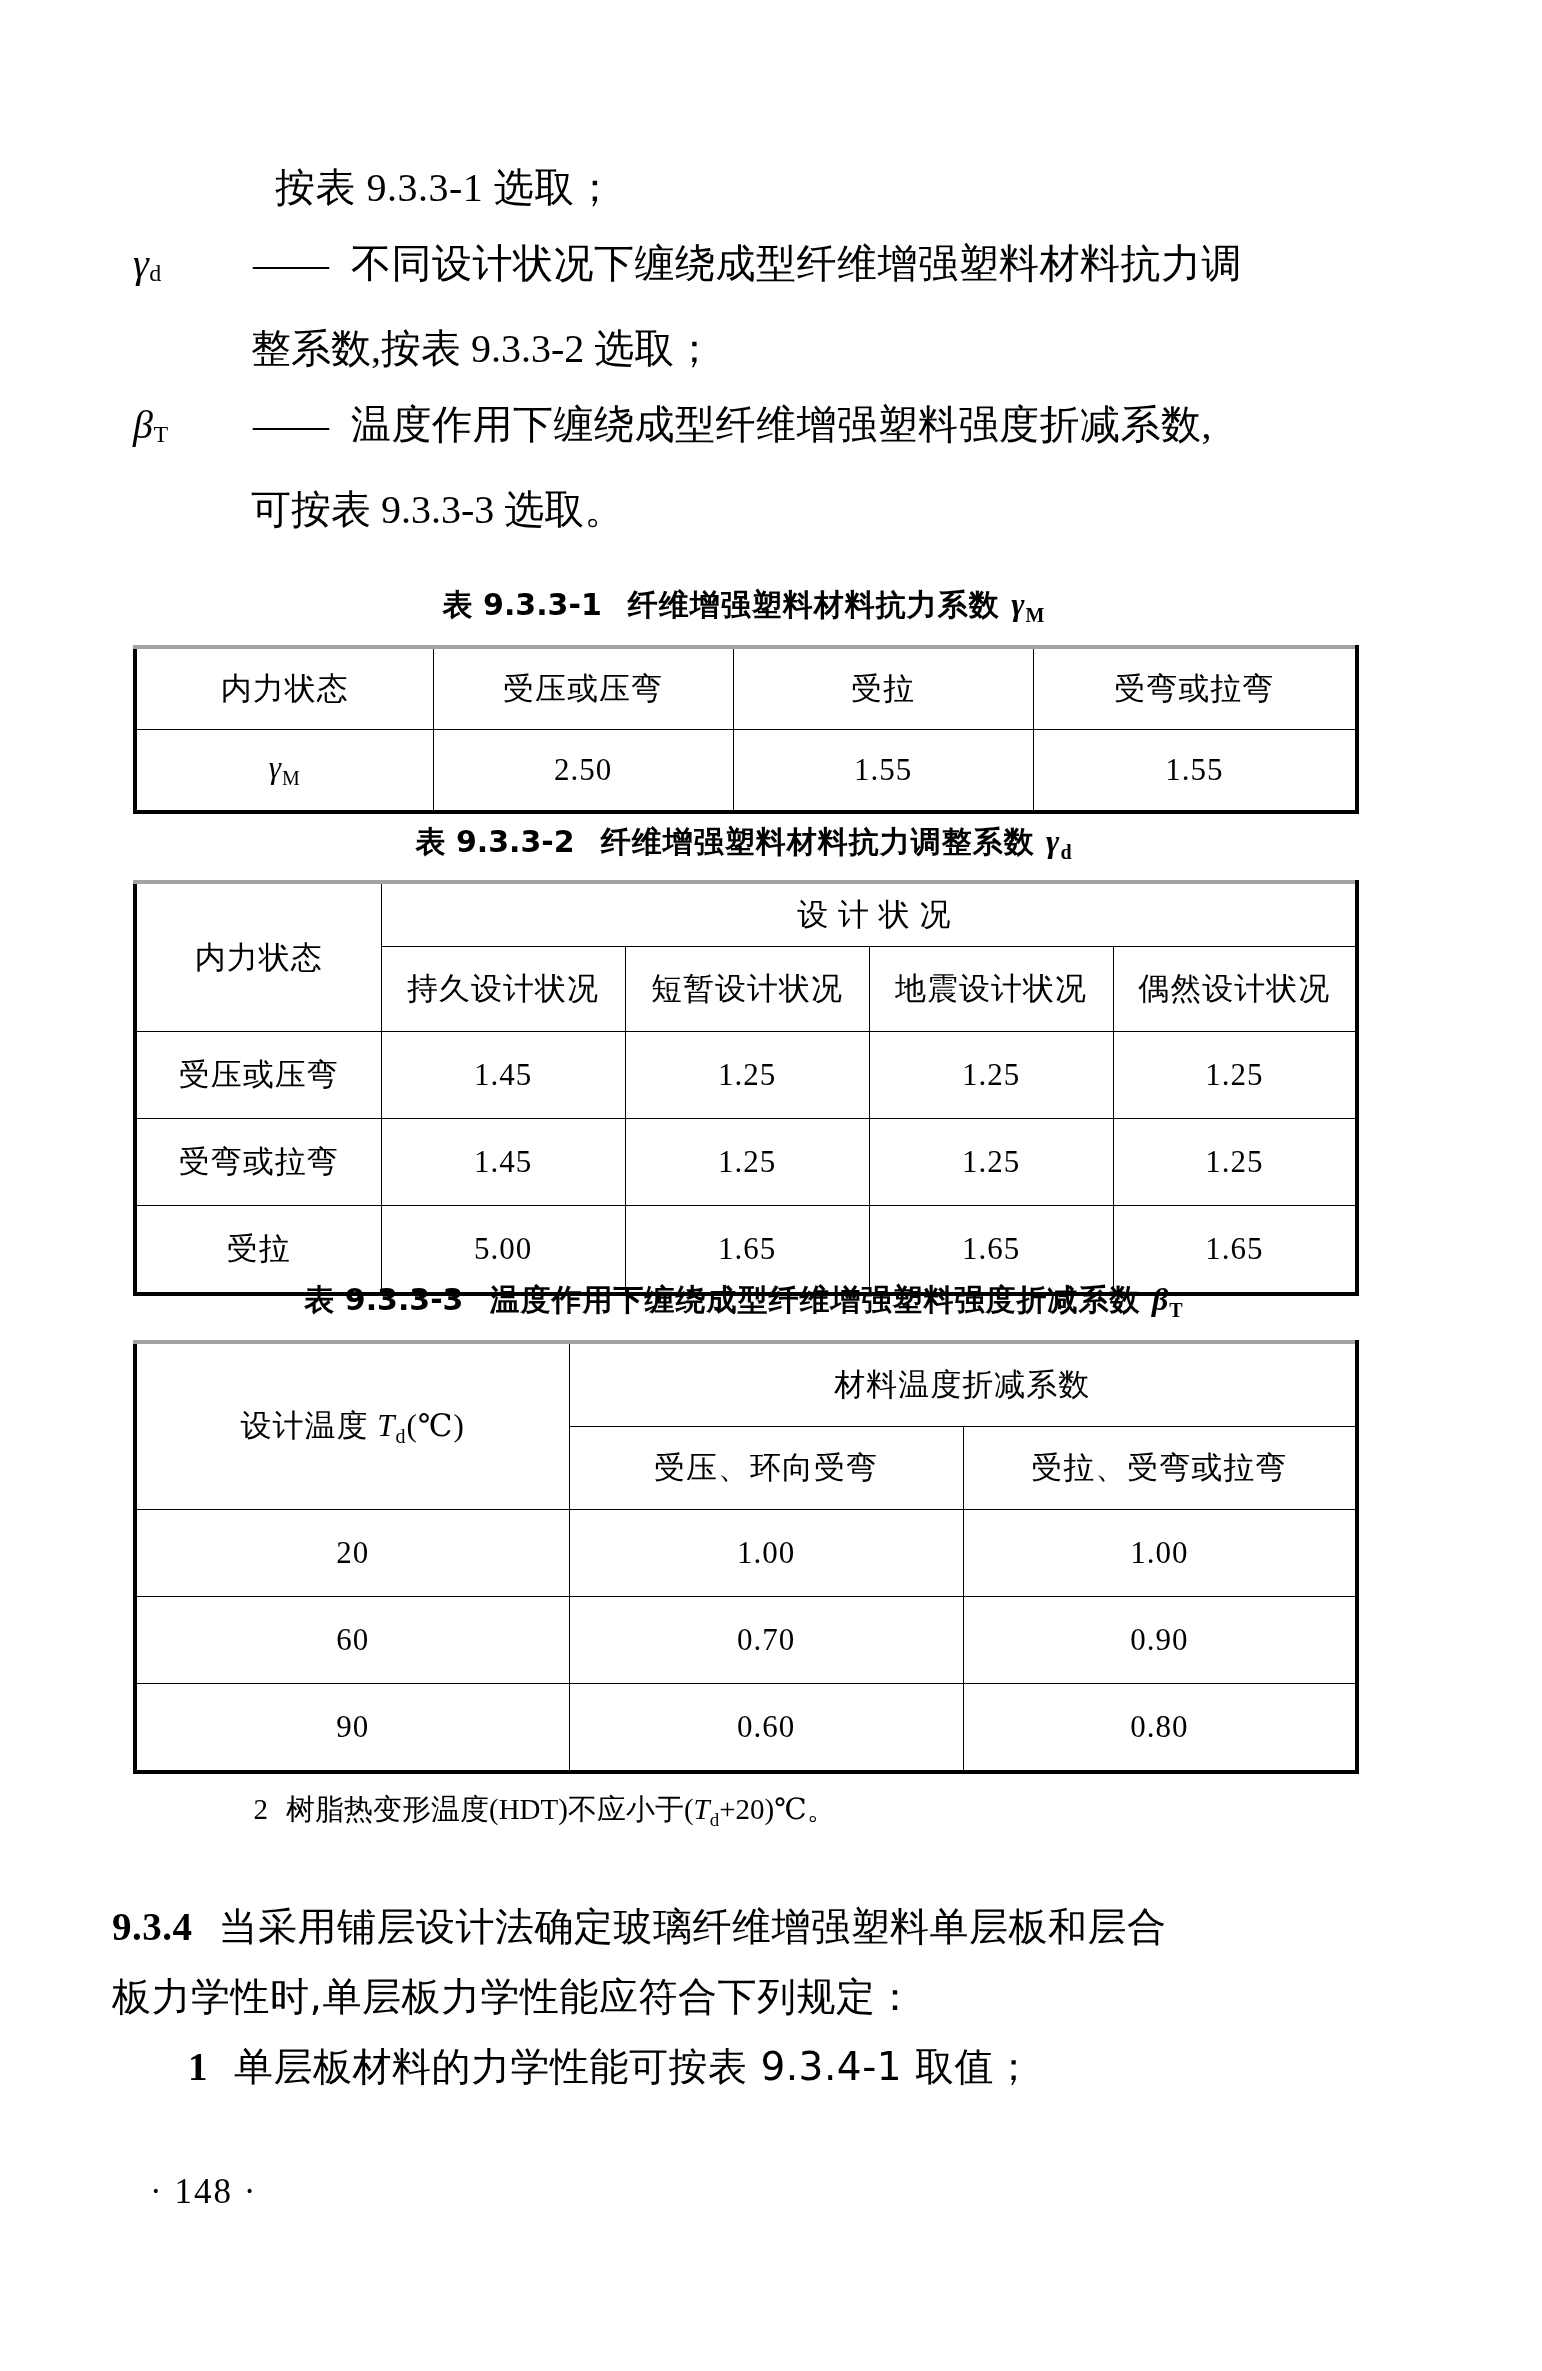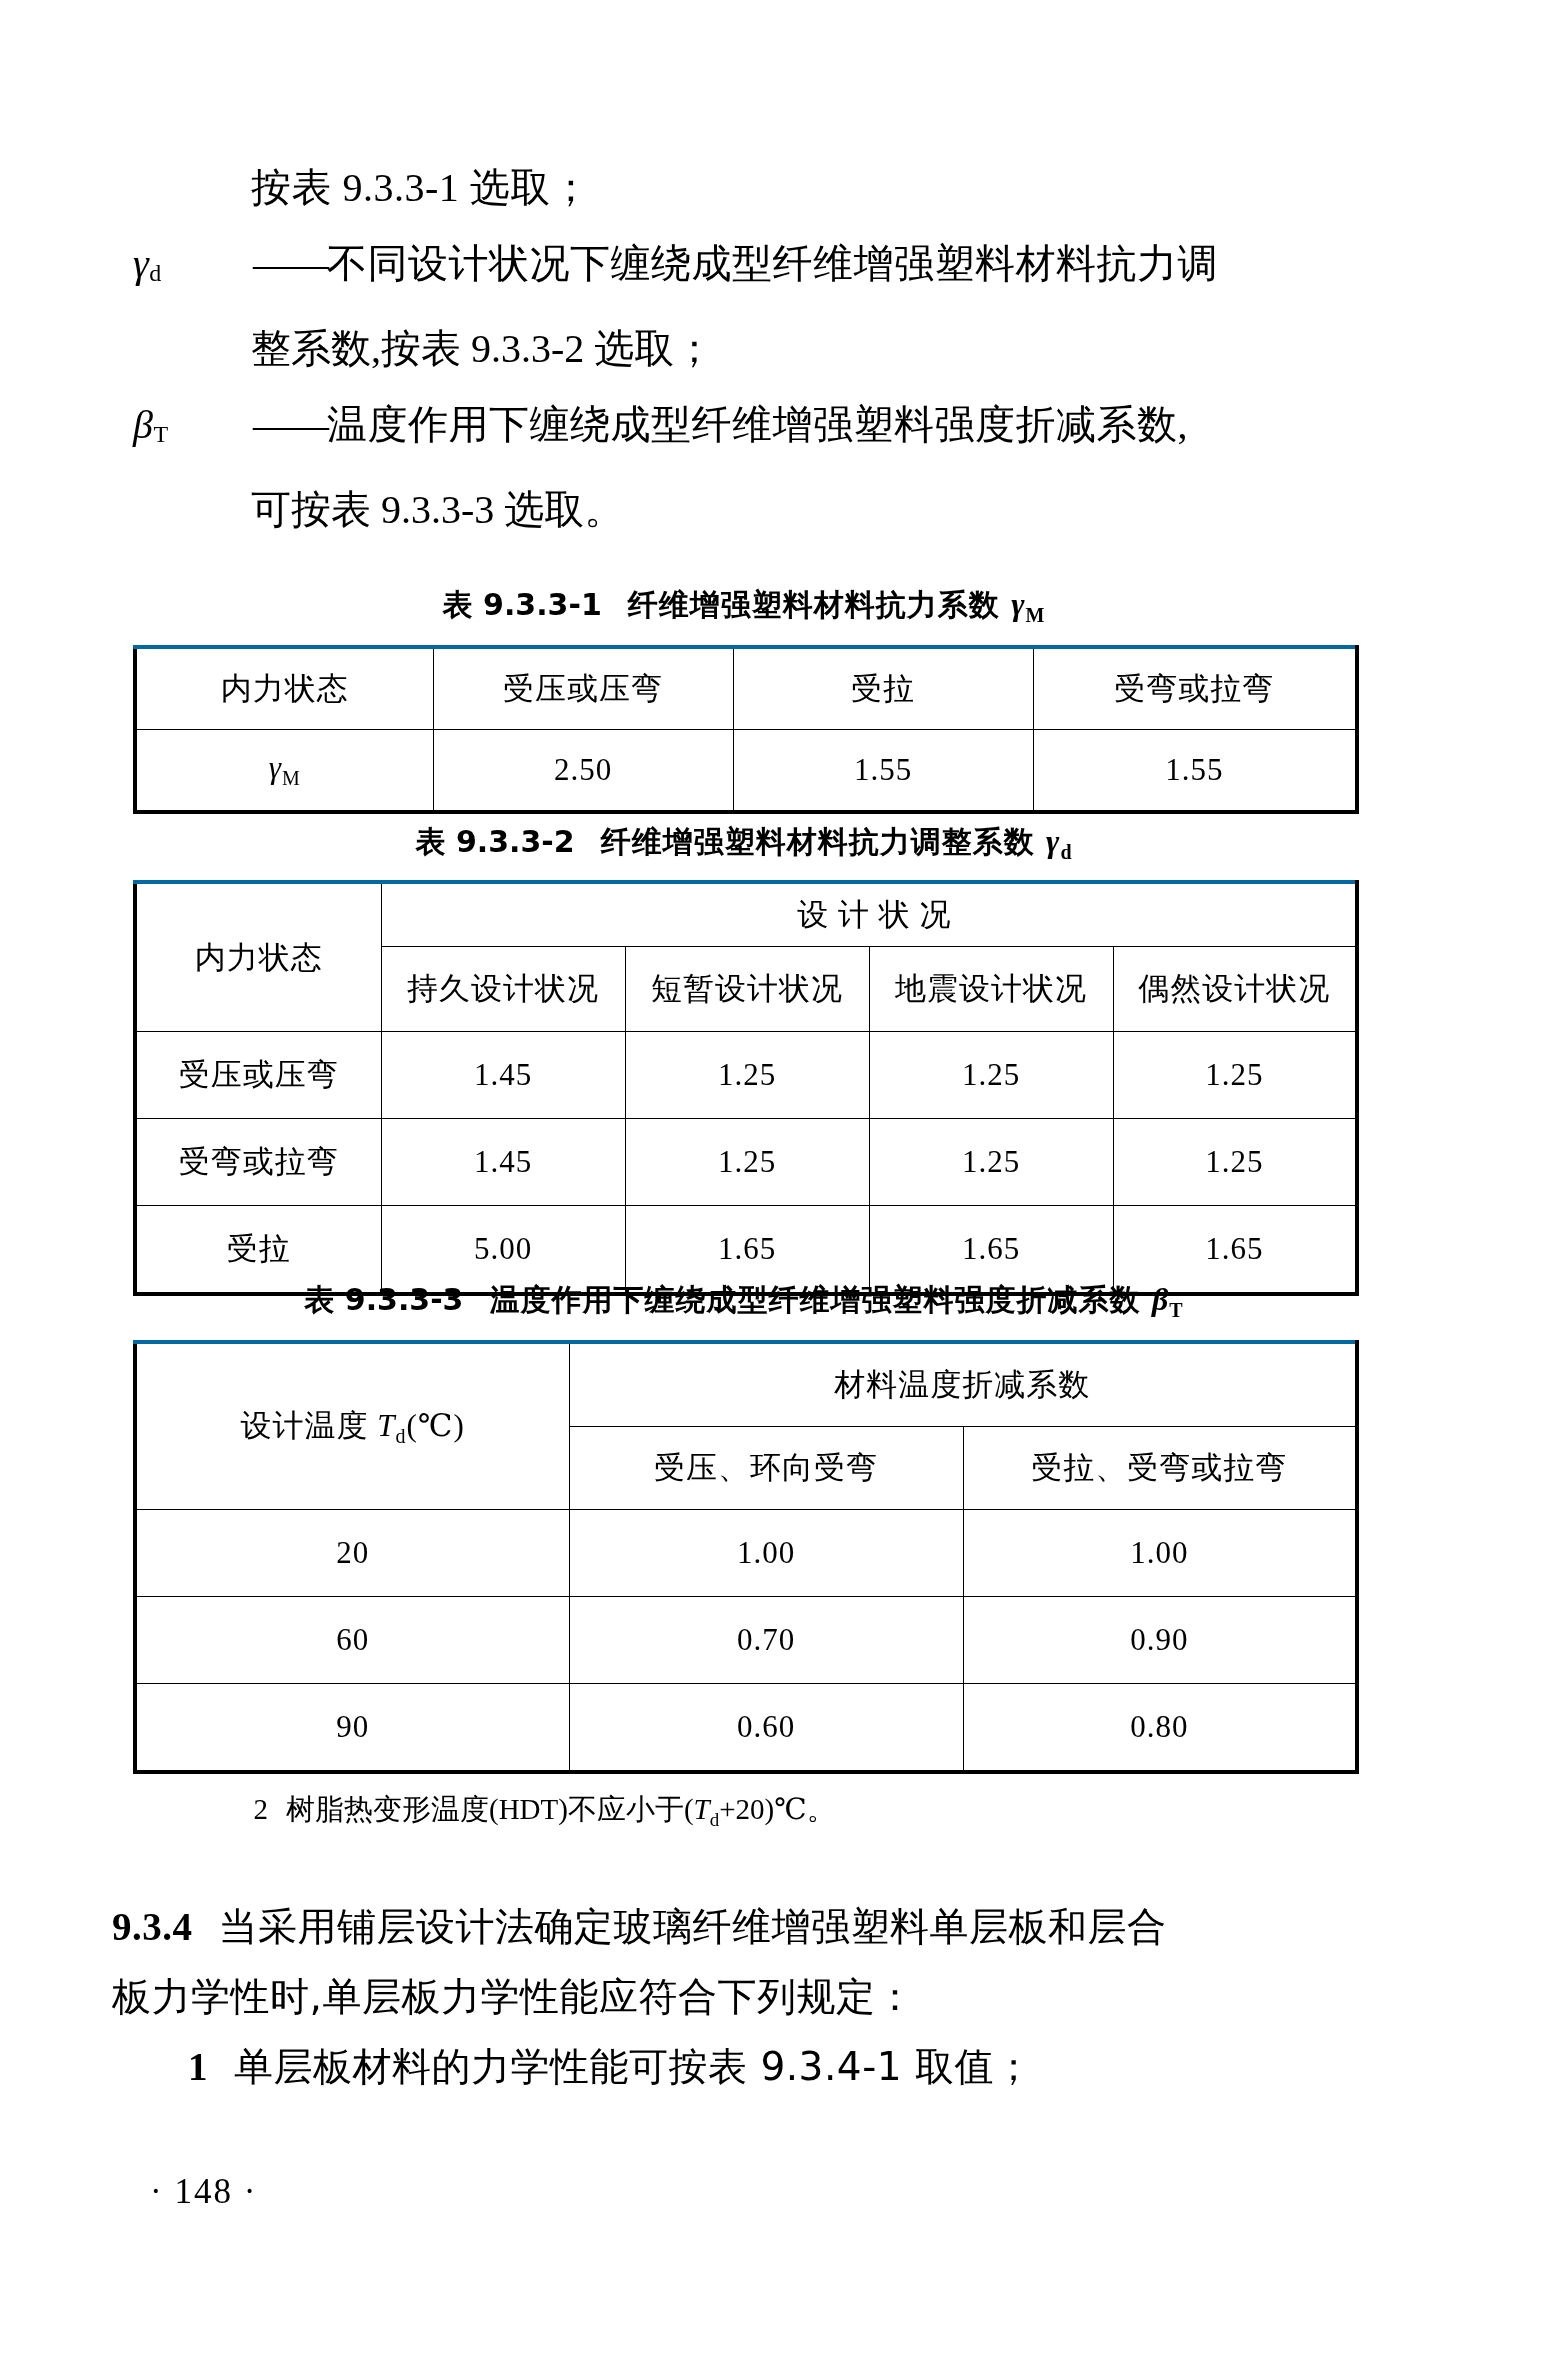--- a/index.html
+++ b/index.html
@@ -49,20 +49,21 @@
     font-style: normal;
     vertical-align: -4px;
   }
   .def-dash {
     flex: 0 0 auto;
     letter-spacing: -4px;
     padding: 0 2px;
   }
   .def-text {
     flex: 1 1 auto;
+    margin-left: 24px;
   }
   .def-cont {
     padding-left: 118px;
     font-size: 40px;
     line-height: 76px;
   }
 
   
   .tbl-caption {
     font-family: "DejaVu Sans", sans-serif;
@@ -91,21 +92,21 @@
   }
   table.doc td {
     border: 1px solid #000;
     text-align: center;
     vertical-align: middle;
     font-size: 31px;
     font-family: "Liberation Serif", "DejaVu Serif", serif;
     padding: 0 4px;
     letter-spacing: 1px;
   }
-  table.doc td.thick-top { border-top: 4px solid #0369a1; }
+  table.doc td.thick-top { border-top: 4px solid #a3a3a3; }
   table.doc td.thick-bottom { border-bottom: 4px solid #000; }
   table.doc td.thick-left { border-left: 4px solid #000; }
   table.doc td.thick-right { border-right: 4px solid #000; }
   table.doc td i {
     font-style: italic;
     font-family: Liberation Serif, serif;
   }
   table.doc td i sub { font-size: 20px; font-style: normal; }
   td.spaced { letter-spacing: 12px; text-indent: 12px; }
 

